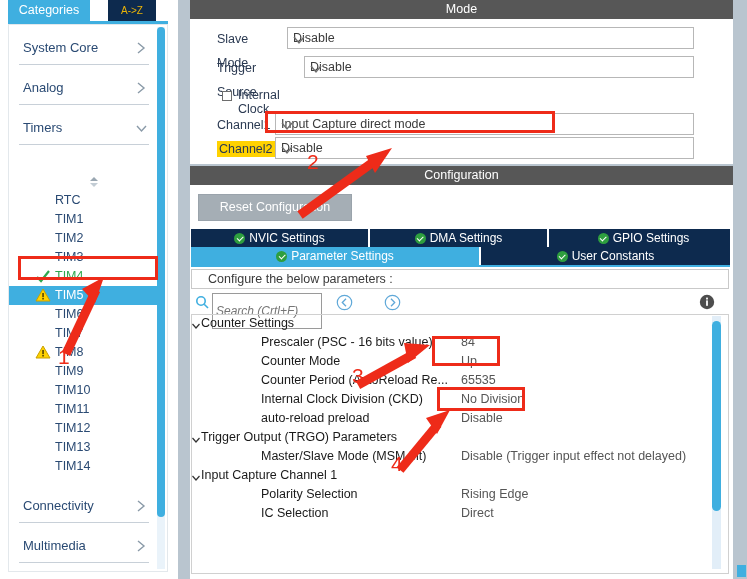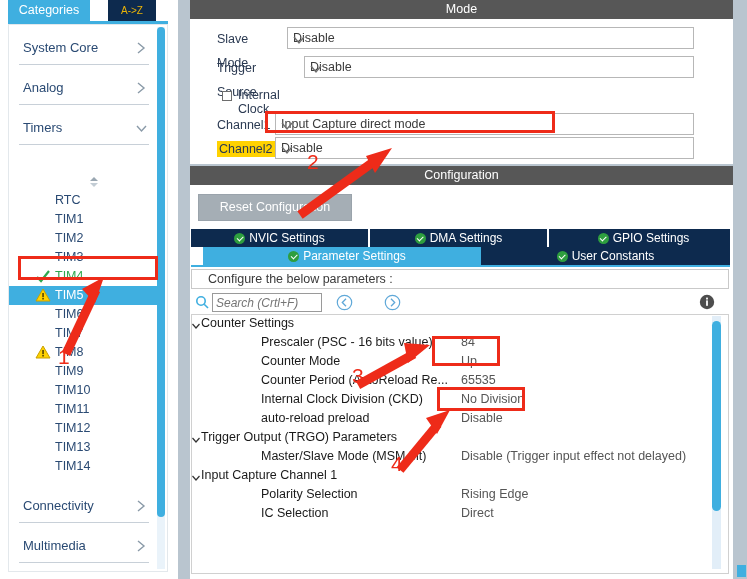--- a/index.html
+++ b/index.html
@@ -172,21 +172,21 @@
   .configure-bar{
     position:absolute;left:1px;top:84px;width:538px;height:20px;
     border:1px solid #c9c9c9;box-sizing:border-box;background:#ffffff;
     font-size:12.5px;color:#3a3a3a;line-height:18px;padding-left:16px;
   }
   .search-row{
     position:absolute;left:1px;top:106px;width:538px;height:24px;
   }
   .search-icon{position:absolute;left:4px;top:4px;width:14px;height:14px;}
   .search-input{
-    position:absolute;left:21px;top:2px;width:110px;height:19px;
+    position:absolute;left:21px;top:2px;width:110px;height:36px;
     border:1px solid #9a9a9a;box-sizing:border-box;background:#fff;
     font-family:"Liberation Sans",sans-serif;font-size:12px;color:#888;
     font-style:italic;padding-left:3px;
   }
   .nav-btn{position:absolute;top:3px;width:17px;height:17px;cursor:pointer;}
   .info-icon{position:absolute;right:14px;top:3px;width:16px;height:16px;}
 
   .tree{
     position:absolute;left:1px;top:131px;width:520px;height:258px;
     overflow:hidden;
@@ -449,21 +449,21 @@
         </div>
         <div class="cfg-tab" style="left:179px;width:177px;">
           <span class="tick"></span><span>DMA Settings</span>
         </div>
         <div class="cfg-tab" style="left:358px;width:181px;padding-left:8px;">
           <span class="tick"></span><span>GPIO Settings</span>
         </div>
       </div>
 
       <div class="tabbar-bot">
-        <div class="cfg-tab active" style="left:0;width:288px;margin-left:12px;">
+        <div class="cfg-tab active" style="left:0;width:288px;">
           <span class="tick"></span><span>Parameter Settings</span>
         </div>
         <div class="cfg-tab" style="left:290px;width:249px;">
           <span class="tick"></span><span>User Constants</span>
         </div>
       </div>
       <div class="tab-accent"></div>
 
       <div class="configure-bar">Configure the below parameters :</div>
 

